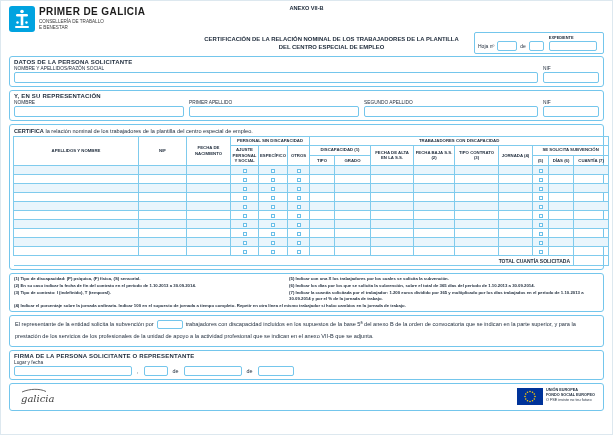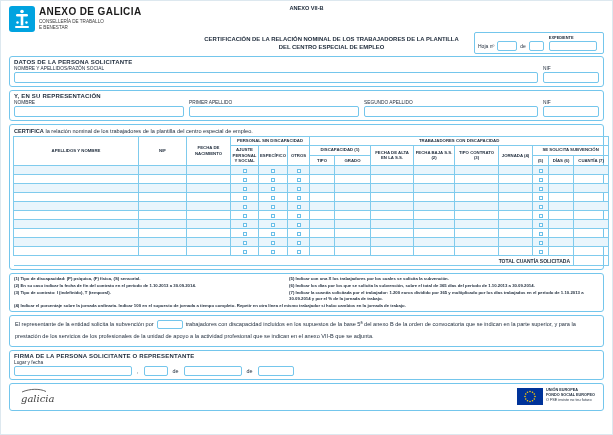--- a/index.html
+++ b/index.html
@@ -70,21 +70,21 @@
       <svg width="26" height="26" viewBox="0 0 26 26">
         <rect width="26" height="26" rx="3" fill="#00a3e0"></rect>
         <circle cx="13" cy="5.5" r="1.8" fill="#fff"></circle>
         <rect x="7" y="8" width="12" height="2.4" rx="1.2" fill="#fff"></rect>
         <rect x="11.7" y="8" width="2.6" height="11.5" fill="#fff"></rect>
         <rect x="6" y="20" width="14" height="2" rx="1" fill="#fff"></rect>
         <circle cx="8.5" cy="16.5" r="1.2" fill="#fff"></circle>
         <circle cx="17.5" cy="16.5" r="1.2" fill="#fff"></circle>
       </svg>
       <div class="brand-text">
-        <div class="org">ANEXO DE GALICIA</div>
+        <div class="org">PRIMER DE GALICIA</div>
         <div class="dept">
           <div>CONSELLERÍA DE TRABALLO</div>
           <div>E BENESTAR</div>
         </div>
       </div>
     </div>
 
     <div class="annex">ANEXO VII-B</div>
 
     <div class="doc-title">

